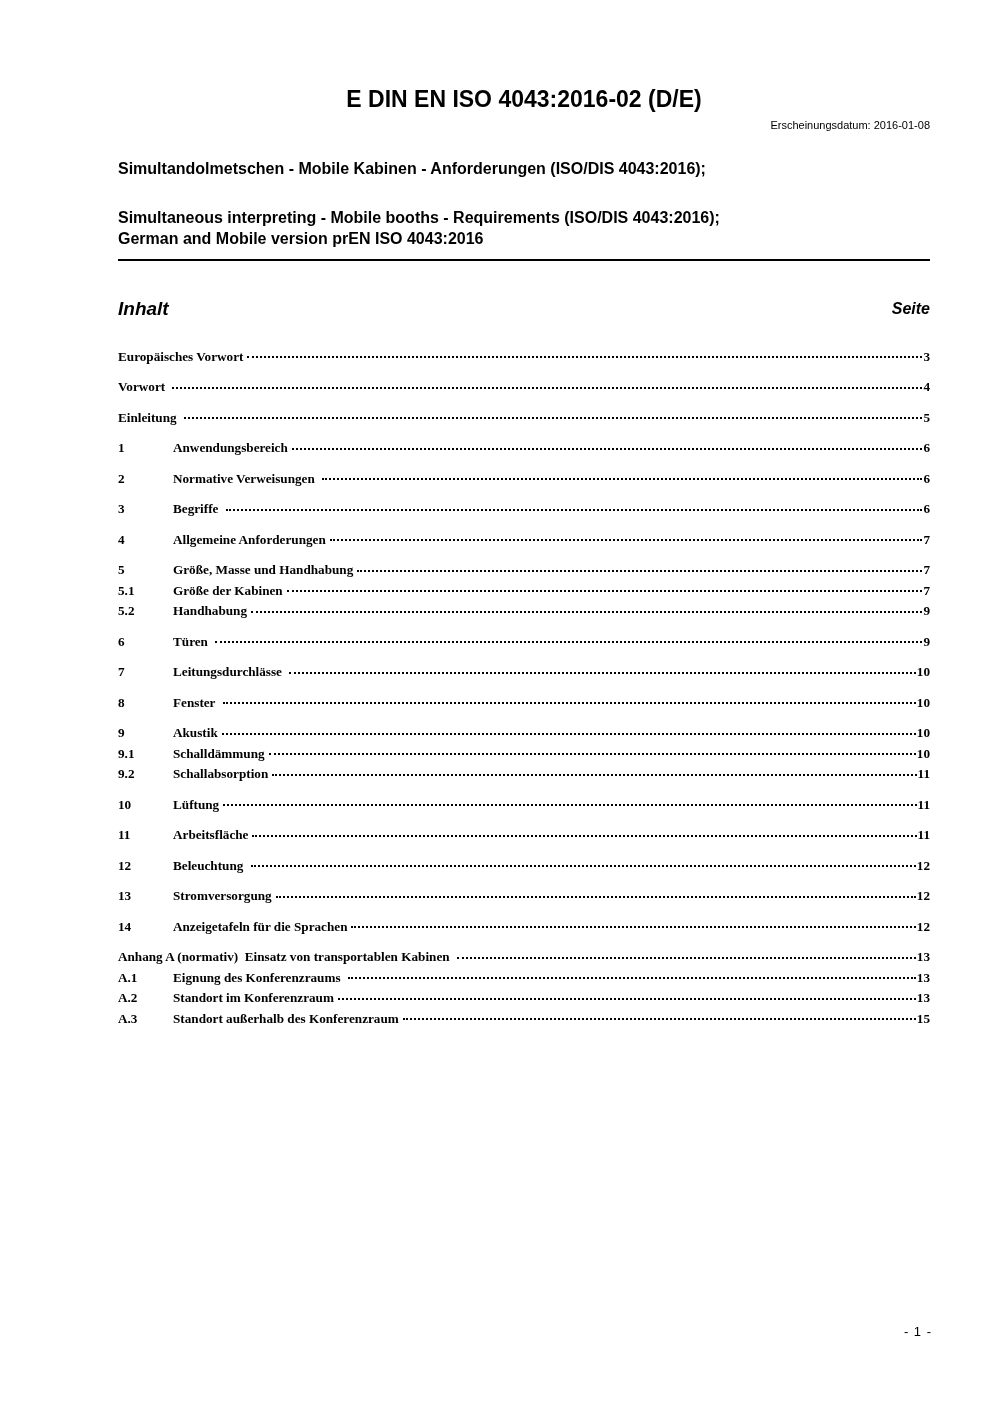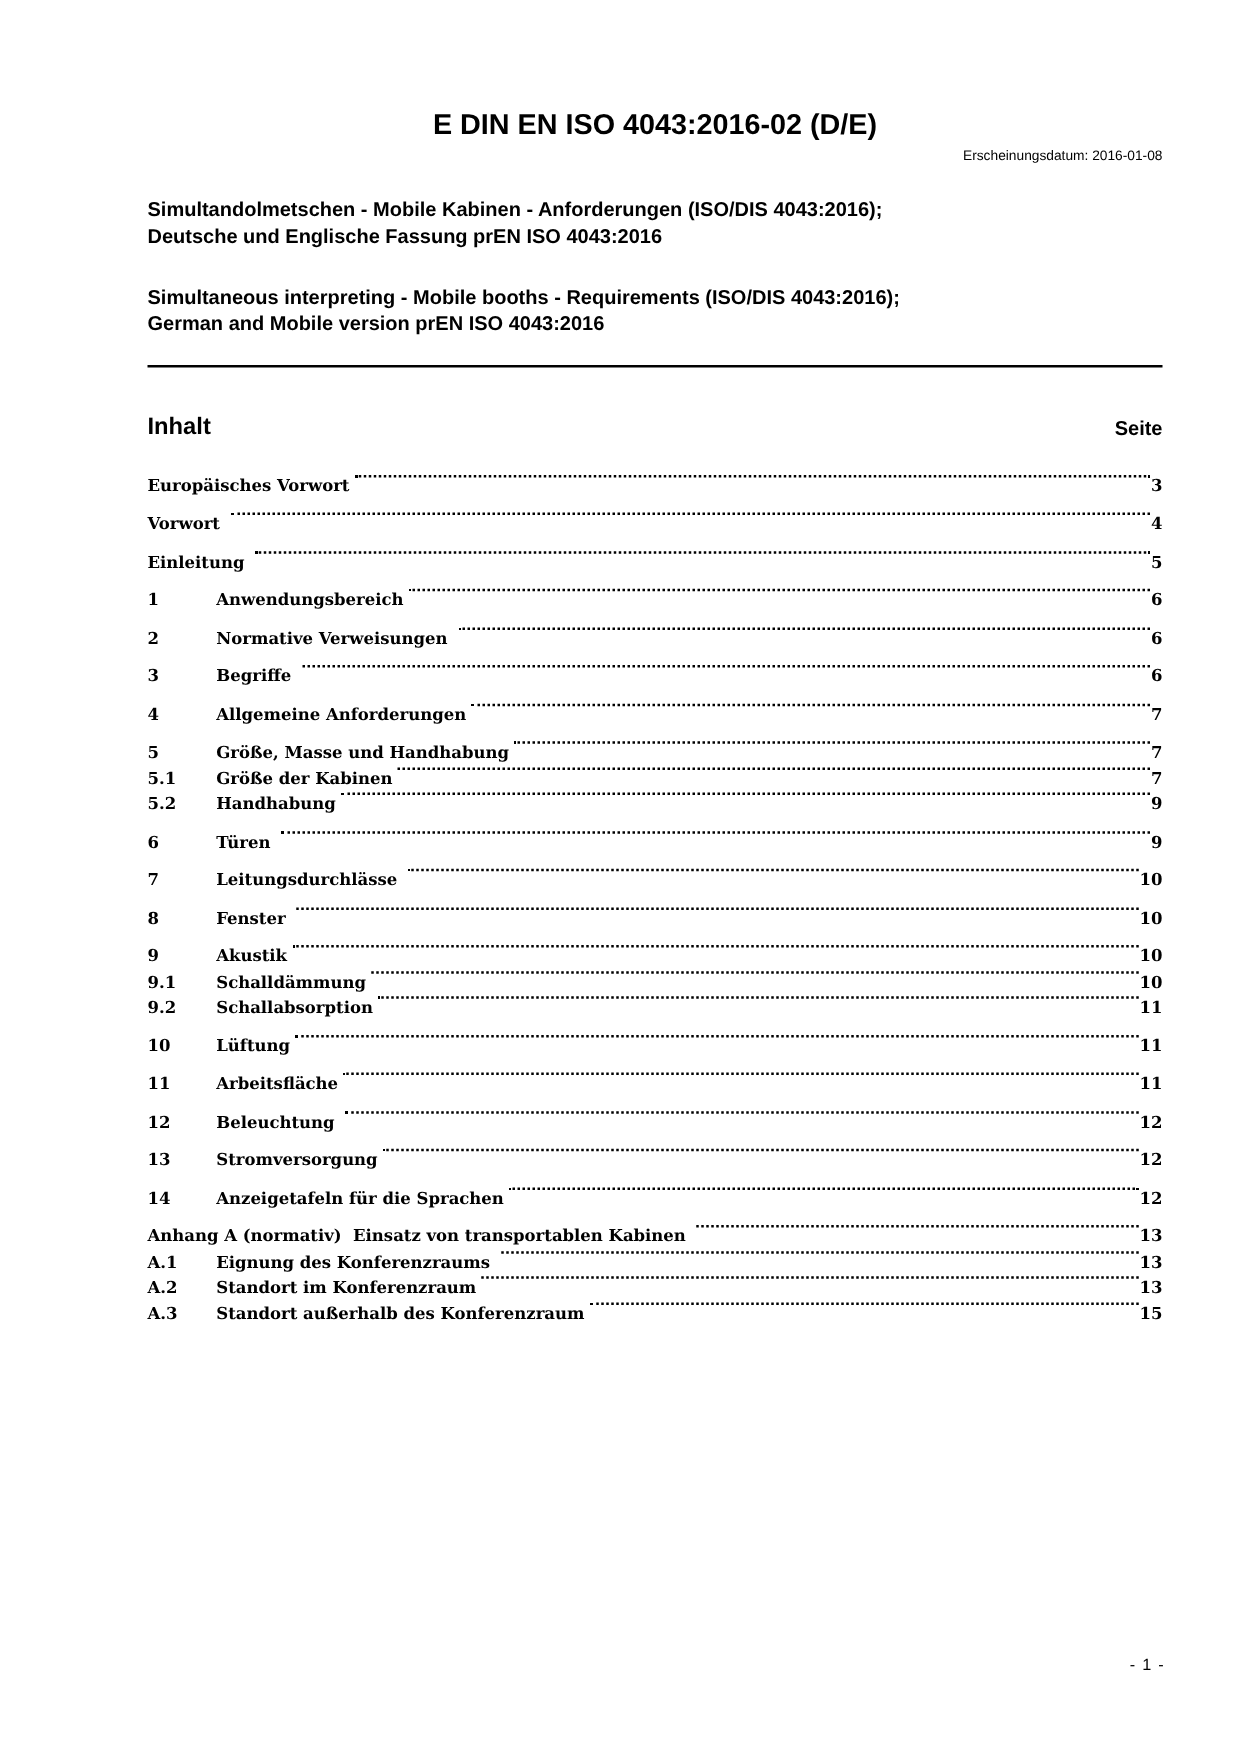--- a/index.html
+++ b/index.html
@@ -38,42 +38,44 @@
     text-align: right;
   }
   .title-block {
     font-size: 16px;
     font-weight: bold;
     line-height: 21px;
   }
   .title-de { margin-top: 26px; }
   .title-en {
     margin-top: 28px;
-    padding-bottom: 22px;
+    padding-bottom: 10px;
     border-bottom: 2px solid #000000;
   }
   .toc-header {
     margin-top: 37px;
     display: flex;
     justify-content: space-between;
-    align-items: flex-end;
+    align-items: center;
+    font-style: italic;
   }
   .toc-heading { font-size: 19px; font-weight: bold; }
   .page-col-label { font-size: 16px; font-weight: bold; }
   .toc-list {
     margin-top: 27px;
     font-family: "DejaVu Serif", serif;
     font-weight: bold;
     font-size: 13.2px;
     color: #000000;
   }
   .toc-row {
     display: flex;
-    align-items: flex-start;
+    align-items: center;
     line-height: 20.5px;
+    font-family: Liberation Serif, serif;
   }
   .toc-row.major { margin-top: 10px; }
   .toc-num { flex: 0 0 55px; white-space: nowrap; }
   .toc-label { flex: 0 0 auto; white-space: pre; }
   .toc-leader {
     flex: 1 1 auto;
     border-bottom: 2px dotted #000000;
     margin: 0 1px 0 4px;
     min-width: 10px;
   }
@@ -91,21 +93,20 @@
 
 <div class="page">
   <div class="content">
 
     <div class="doc-id">E DIN EN ISO 4043:2016-02 (D/E)</div>
 
     <div class="release-date">Erscheinungsdatum: 2016-01-08</div>
 
     <div class="title-block title-de">
       <div>Simultandolmetschen - Mobile Kabinen - Anforderungen (ISO/DIS 4043:2016);</div>
-      <div>Deutsche und Englische Fassung prEN ISO 4043:2016</div>
     </div>
 
     <div class="title-block title-en">
       <div>Simultaneous interpreting - Mobile booths - Requirements (ISO/DIS 4043:2016);</div>
       <div>German and Mobile version prEN ISO 4043:2016</div>
     </div>
 
     <div class="toc-header">
       <span class="toc-heading">Inhalt</span>
       <span class="page-col-label">Seite</span>

